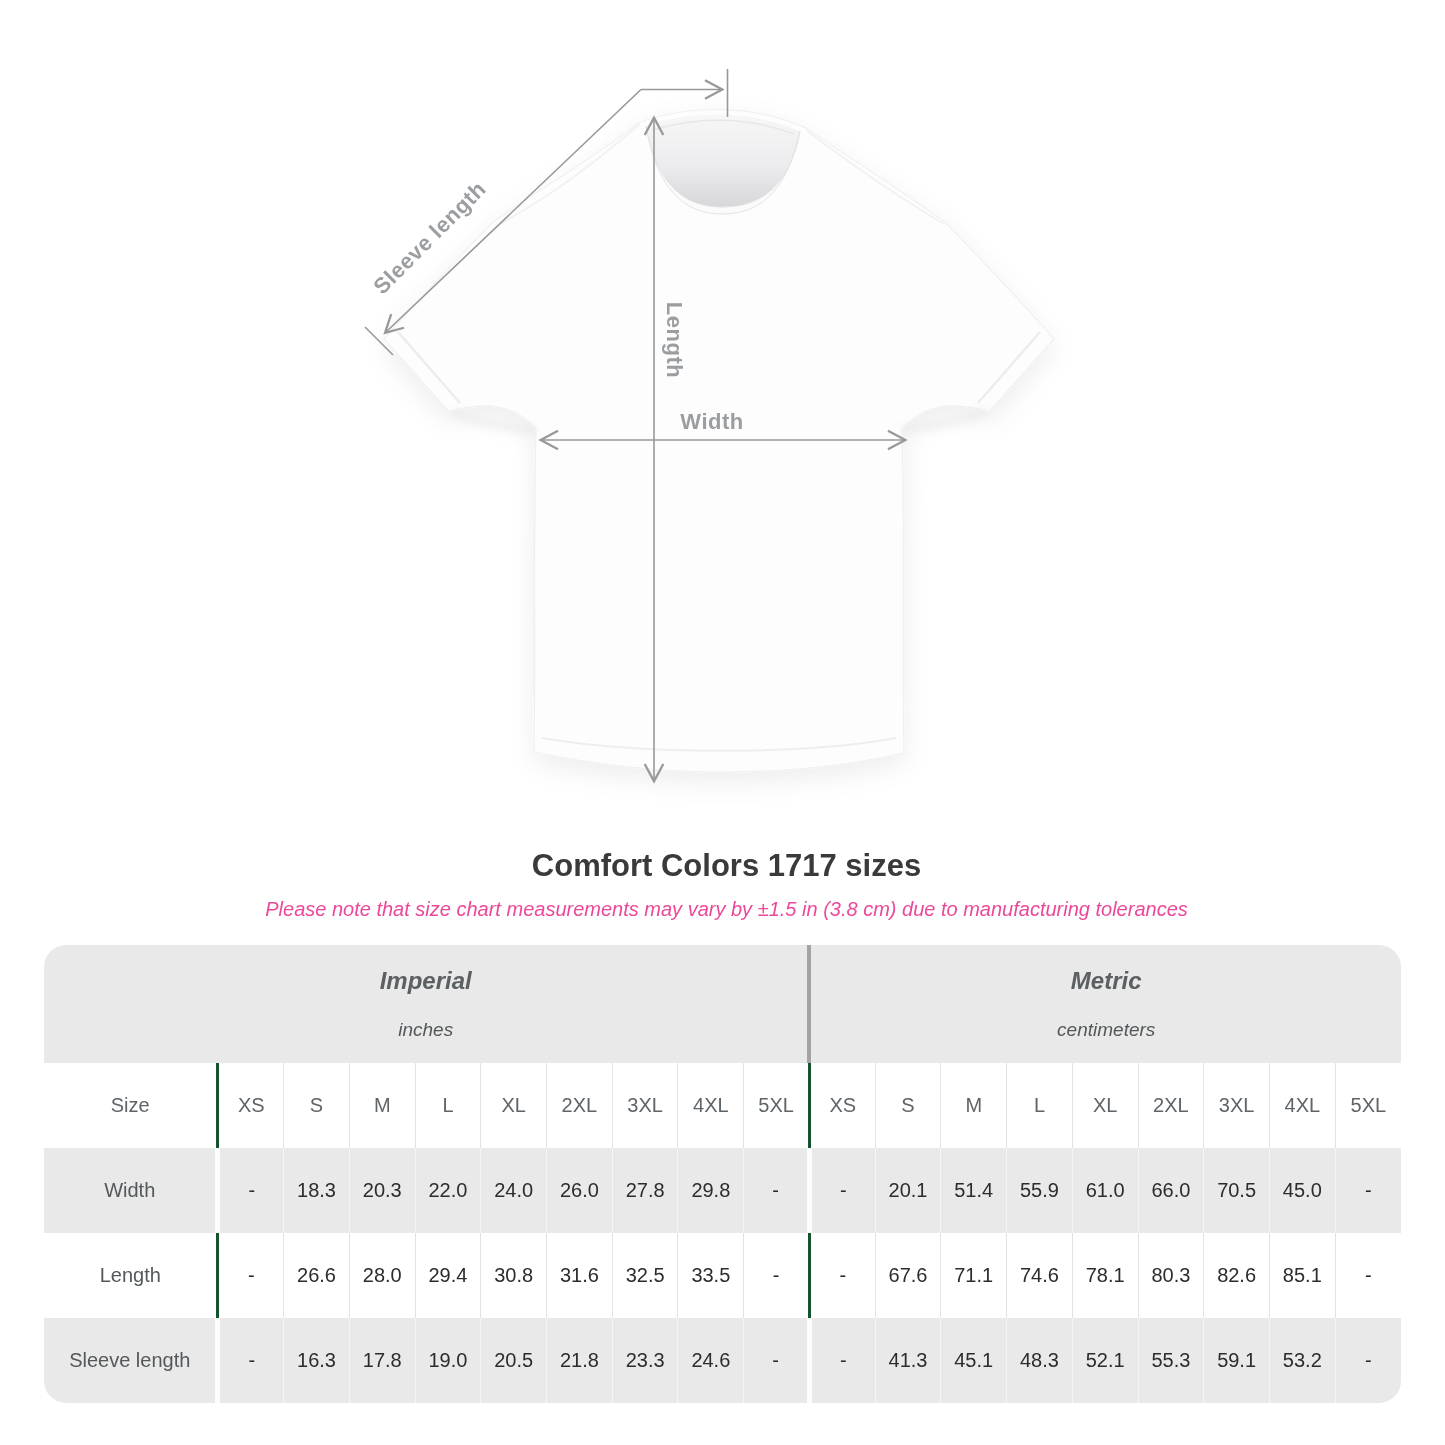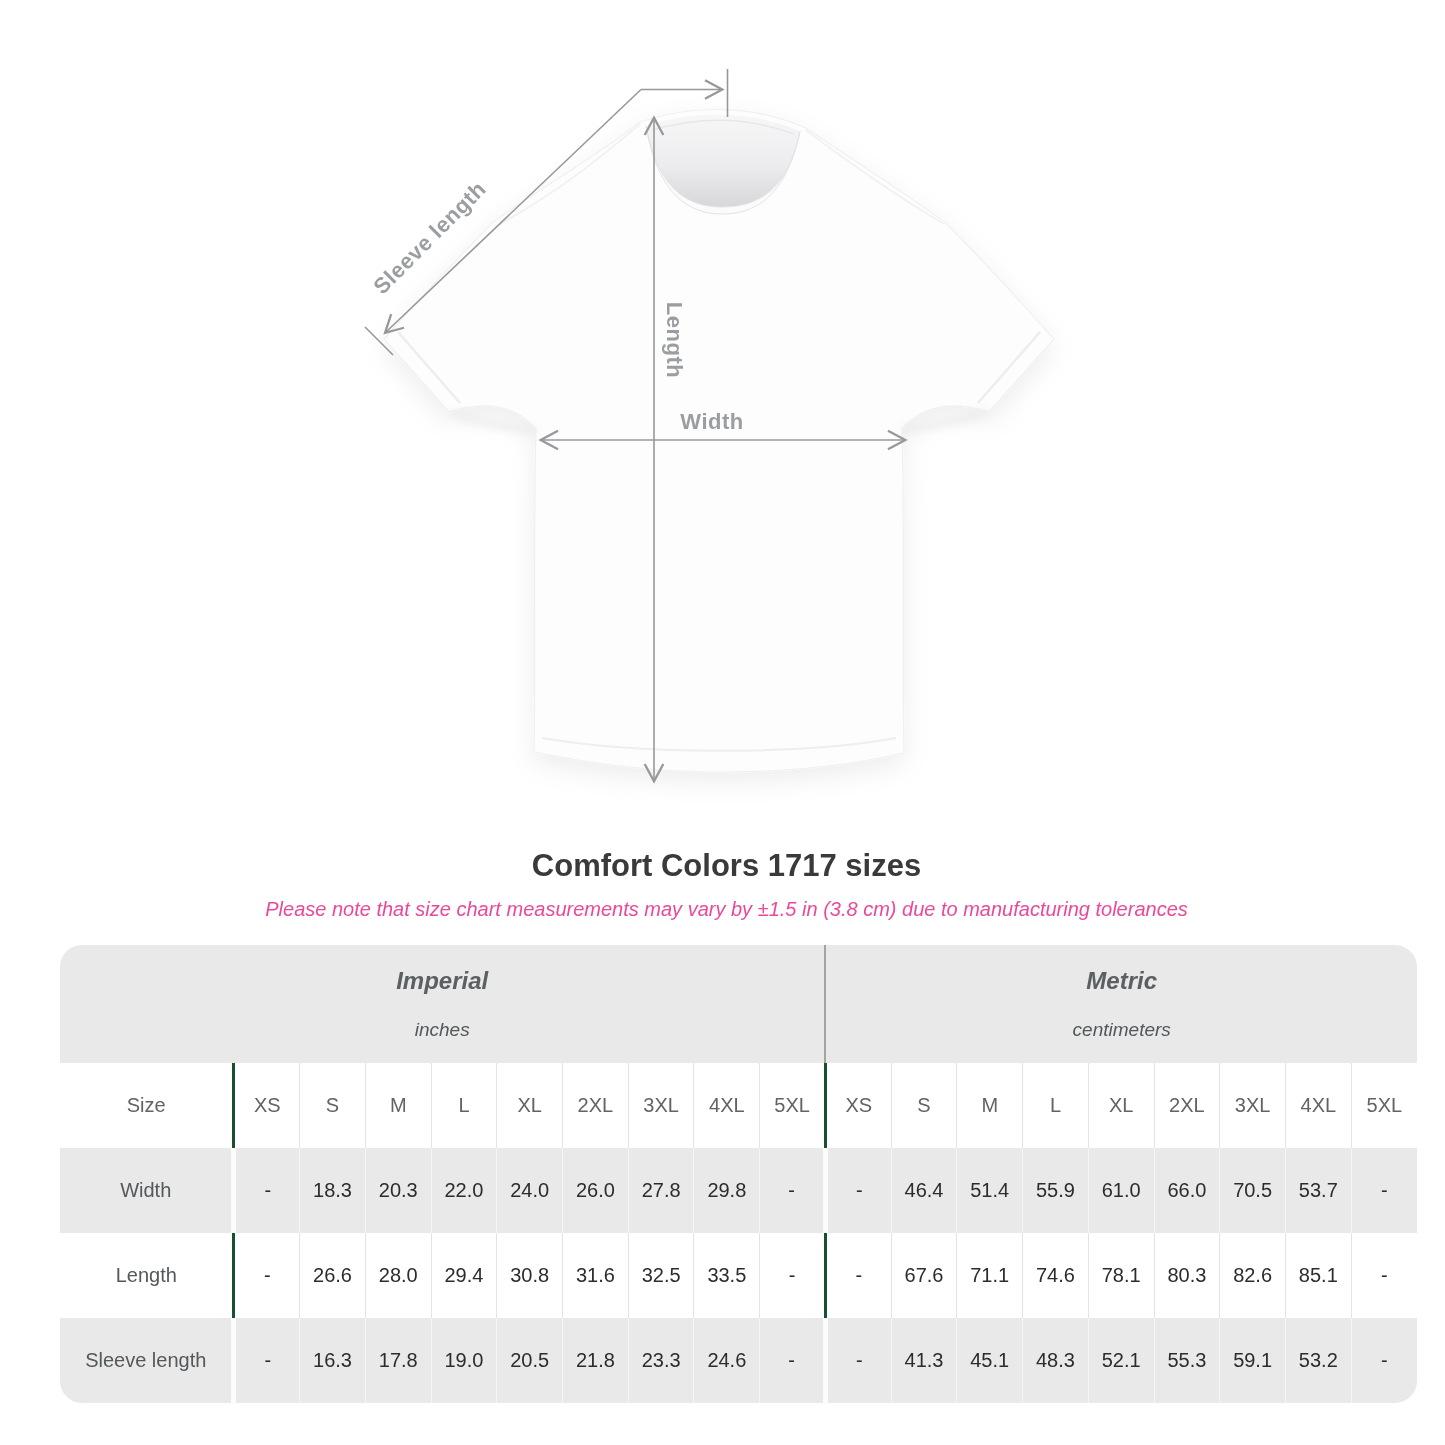--- a/index.html
+++ b/index.html
@@ -14,21 +14,21 @@
   .lbl-sleeve{left:430px;top:238px;transform:translate(-50%,-50%) rotate(-45deg);}
   .lbl-length{left:674px;top:340px;transform:translate(-50%,-50%) rotate(90deg);}
   .lbl-width{left:712px;top:422px;transform:translate(-50%,-50%);}
 
   
   .heading{position:absolute;left:4px;top:848px;width:100%;text-align:center;}
   .title{font-size:31px;font-weight:bold;color:#3a3a3a;margin:0;}
   .subtitle{font-size:20px;font-style:italic;color:#ec4899;margin-top:14px;}
 
   
-  .table-wrap{position:absolute;left:60px;top:945px;width:1357px;border-radius:22px;
+  .table-wrap{position:absolute;left:44px;top:945px;width:1357px;border-radius:22px;
               overflow:hidden;}
   table.szt{width:100%;border-collapse:collapse;table-layout:fixed;}
   .c-label{width:12.82%;}
   .c-data{width:4.8433%;}
   .szt th,.szt td{padding:0;text-align:center;vertical-align:middle;font-weight:normal;}
 
   tr.unit-row{height:118px;}
   tr.unit-row th{background:#e9e9e9;}
   .unit-name{font-size:24px;font-weight:bold;font-style:italic;color:#5b6063;}
   .unit-sub{font-size:19px;font-style:italic;color:#53575a;margin-top:24px;}
@@ -40,21 +40,21 @@
   tr.row-gray td, tr.row-gray th{background:#e9e9e9;}
   .row-lbl{font-weight:bold;font-size:20px;color:#53585b;}
   td.val{font-size:20px;color:#2c2c2c;}
 
   
   tr.size-row > *:not(:first-child),
   tr.data-row > *:not(:first-child){border-left:1px solid #e3e3e3;}
   tr.row-gray > *:not(:first-child){border-left:1px solid #f5f5f5;}
   tr.size-row > .sec, tr.data-row.row-white > .sec{border-left:3px solid #14532d;}
   tr.row-gray > .sec{border-left:5px solid #fcfcfc;}
-  tr.unit-row > .sec{border-left:2px solid #a3a3a3;}
+  tr.unit-row > .sec{border-left:4px solid #a3a3a3;}
 </style>
 </head>
 <body>
 
 <div class="page">
 
   <div class="diagram">
     <svg width="1445" height="840" viewBox="0 0 1445 840">
       <defs>
         <marker id="arrE" viewBox="-16 -9 18 18" refX="-1" refY="0" markerWidth="15" markerHeight="15" orient="auto">
@@ -204,27 +204,27 @@
         <td class="val sec">-</td>
         <td class="val">18.3</td>
         <td class="val">20.3</td>
         <td class="val">22.0</td>
         <td class="val">24.0</td>
         <td class="val">26.0</td>
         <td class="val">27.8</td>
         <td class="val">29.8</td>
         <td class="val">-</td>
         <td class="val sec">-</td>
-        <td class="val">46.4</td>
+        <td class="val">20.1</td>
         <td class="val">51.4</td>
         <td class="val">55.9</td>
         <td class="val">61.0</td>
         <td class="val">66.0</td>
         <td class="val">70.5</td>
-        <td class="val">53.7</td>
+        <td class="val">45.0</td>
         <td class="val">-</td>
       </tr>
 
       <tr class="data-row row-white">
         <th class="row-lbl">Length</th>
         <td class="val sec">-</td>
         <td class="val">26.6</td>
         <td class="val">28.0</td>
         <td class="val">29.4</td>
         <td class="val">30.8</td>

